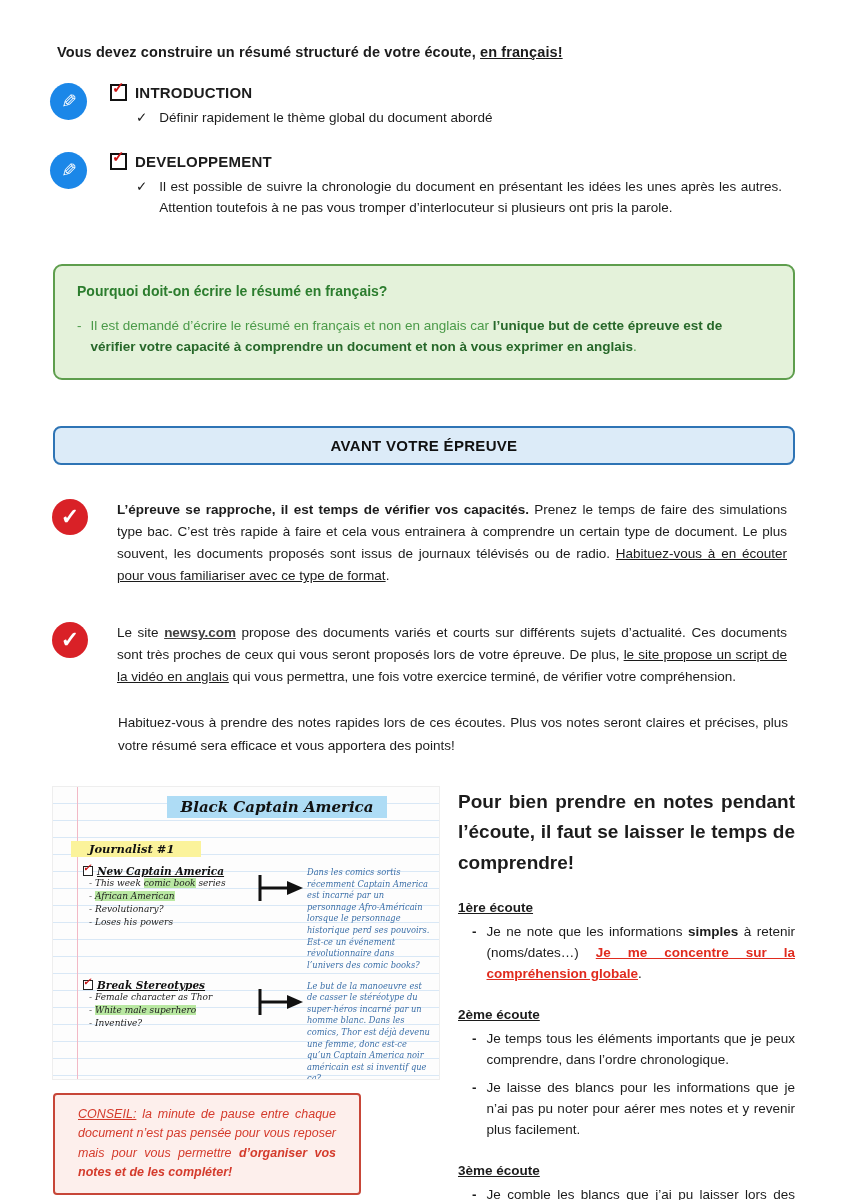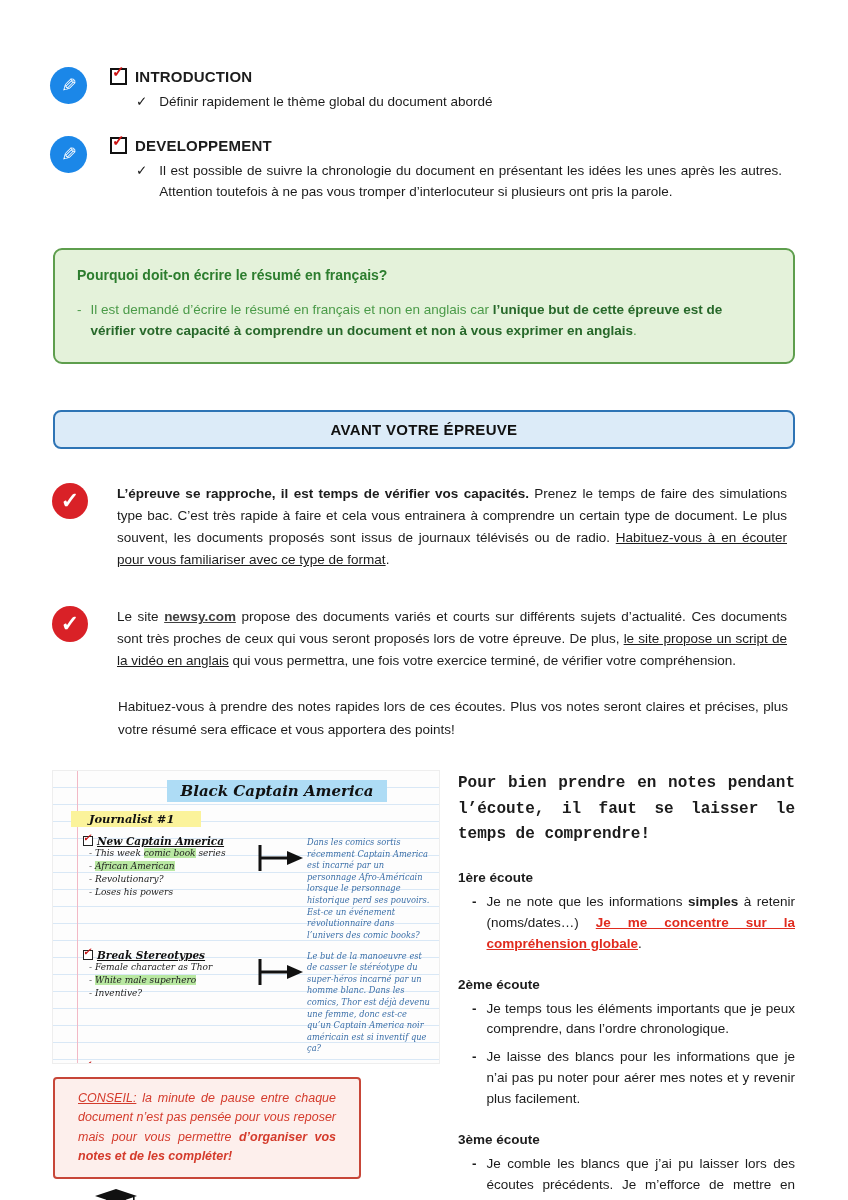--- a/index.html
+++ b/index.html
@@ -48,21 +48,21 @@
   .bottom{display:flex;margin-top:30px;}
   .left-col{width:392px;flex:0 0 392px;}
   .right-col{margin-left:13px;width:367px;}
 
   
   .notes-card{position:relative;width:386px;height:292px;background:#fdfdfd;
     background-image:repeating-linear-gradient(to bottom,#fdfdfd 0px,#fdfdfd 16px,#d9e8f6 16px,#d9e8f6 17px);
     box-shadow:0 0 0 1px #eee;overflow:hidden;font-family:"DejaVu Serif",serif;}
   .notes-card::before{content:"";position:absolute;left:24px;top:0;bottom:0;width:1px;background:#f2b9c6;}
   .nc-inner{position:relative;padding:6px 8px 0 30px;}
-  .nc-title{text-align:center;margin:4px 0 8px 40px;}
+  .nc-title{text-align:center;margin:4px 0 22px 40px;}
   .hl-blue{background:#aedcf5;padding:2px 14px;font-style:italic;font-weight:bold;font-size:15px;color:#111;}
   .nc-journalist{margin:2px 0 8px -12px;}
   .hl-yellow{background:#fbf39b;padding:1px 26px 1px 18px;font-style:italic;font-weight:bold;font-size:11.5px;color:#111;}
   .note-sec{display:flex;align-items:flex-start;margin-bottom:7px;}
   .note-left{width:172px;flex:0 0 172px;}
   .note-header{display:flex;align-items:center;font-style:italic;font-weight:bold;font-size:10.5px;color:#111;}
   .note-header .hdr-txt{text-decoration:underline;}
   .ncbx{position:relative;width:8px;height:8px;border:1.5px solid #222;display:inline-block;margin-right:4px;flex:0 0 8px;background:#fff;}
   .ncbx .ck{position:absolute;left:-1px;top:-5px;color:#c41414;font-size:10px;font-weight:bold;}
   .note-item{font-style:italic;font-size:9px;line-height:1.45;color:#1a1a1a;margin-left:6px;}
@@ -74,32 +74,35 @@
   .conseil-box{margin-top:14px;width:308px;box-sizing:border-box;border:2px solid #c74638;border-radius:4px;
     background:#fdefec;padding:10px 23px;font-style:italic;color:#d43b2c;font-size:12.5px;line-height:1.55;text-align:justify;}
   .conseil-box .lbl{text-decoration:underline;}
   .conseil-box b{color:#d43b2c;}
 
   
   .footer-logo{margin-top:10px;margin-left:8px;width:110px;text-align:center;}
   .cap-wrap{display:block;margin:0 auto;width:46px;height:22px;}
 
   
-  .rc-intro{font-size:16px;font-weight:bold;line-height:1.6;text-align:justify;font-family:Liberation Mono, monospace;}
-  .rc-h{font-size:13.5px;font-weight:bold;margin-top:22px;}
+  .rc-intro{font-size:19px;font-weight:bold;line-height:1.6;text-align:justify;}
+  .rc-h{font-size:13.5px;font-weight:bold;text-decoration:underline;margin-top:22px;}
   .rc-bullet{display:flex;margin-top:7px;font-size:13.5px;line-height:1.55;}
   .rc-bullet .dash{flex:0 0 auto;margin:0 10px 0 14px;font-weight:bold;}
   .rc-bullet .txt{text-align:justify;}
   .red-link{color:#e02b1e;font-weight:bold;text-decoration:underline;}
 </style>
 </head>
 <body>
 
 <div class="page">
 
+  <div class="doc-title">
+    <span>Vous devez construire un résumé structuré de votre écoute, </span><span class="u">en français!</span>
+  </div>
 
   <div class="plan-row">
     <div class="pencil-circle">
         <span class="pencil-glyph">✎</span>
       </div>
     <div class="plan-body">
       <div class="plan-heading">
         <span class="cbx">
             <span class="ck">✓</span>
           </span>

